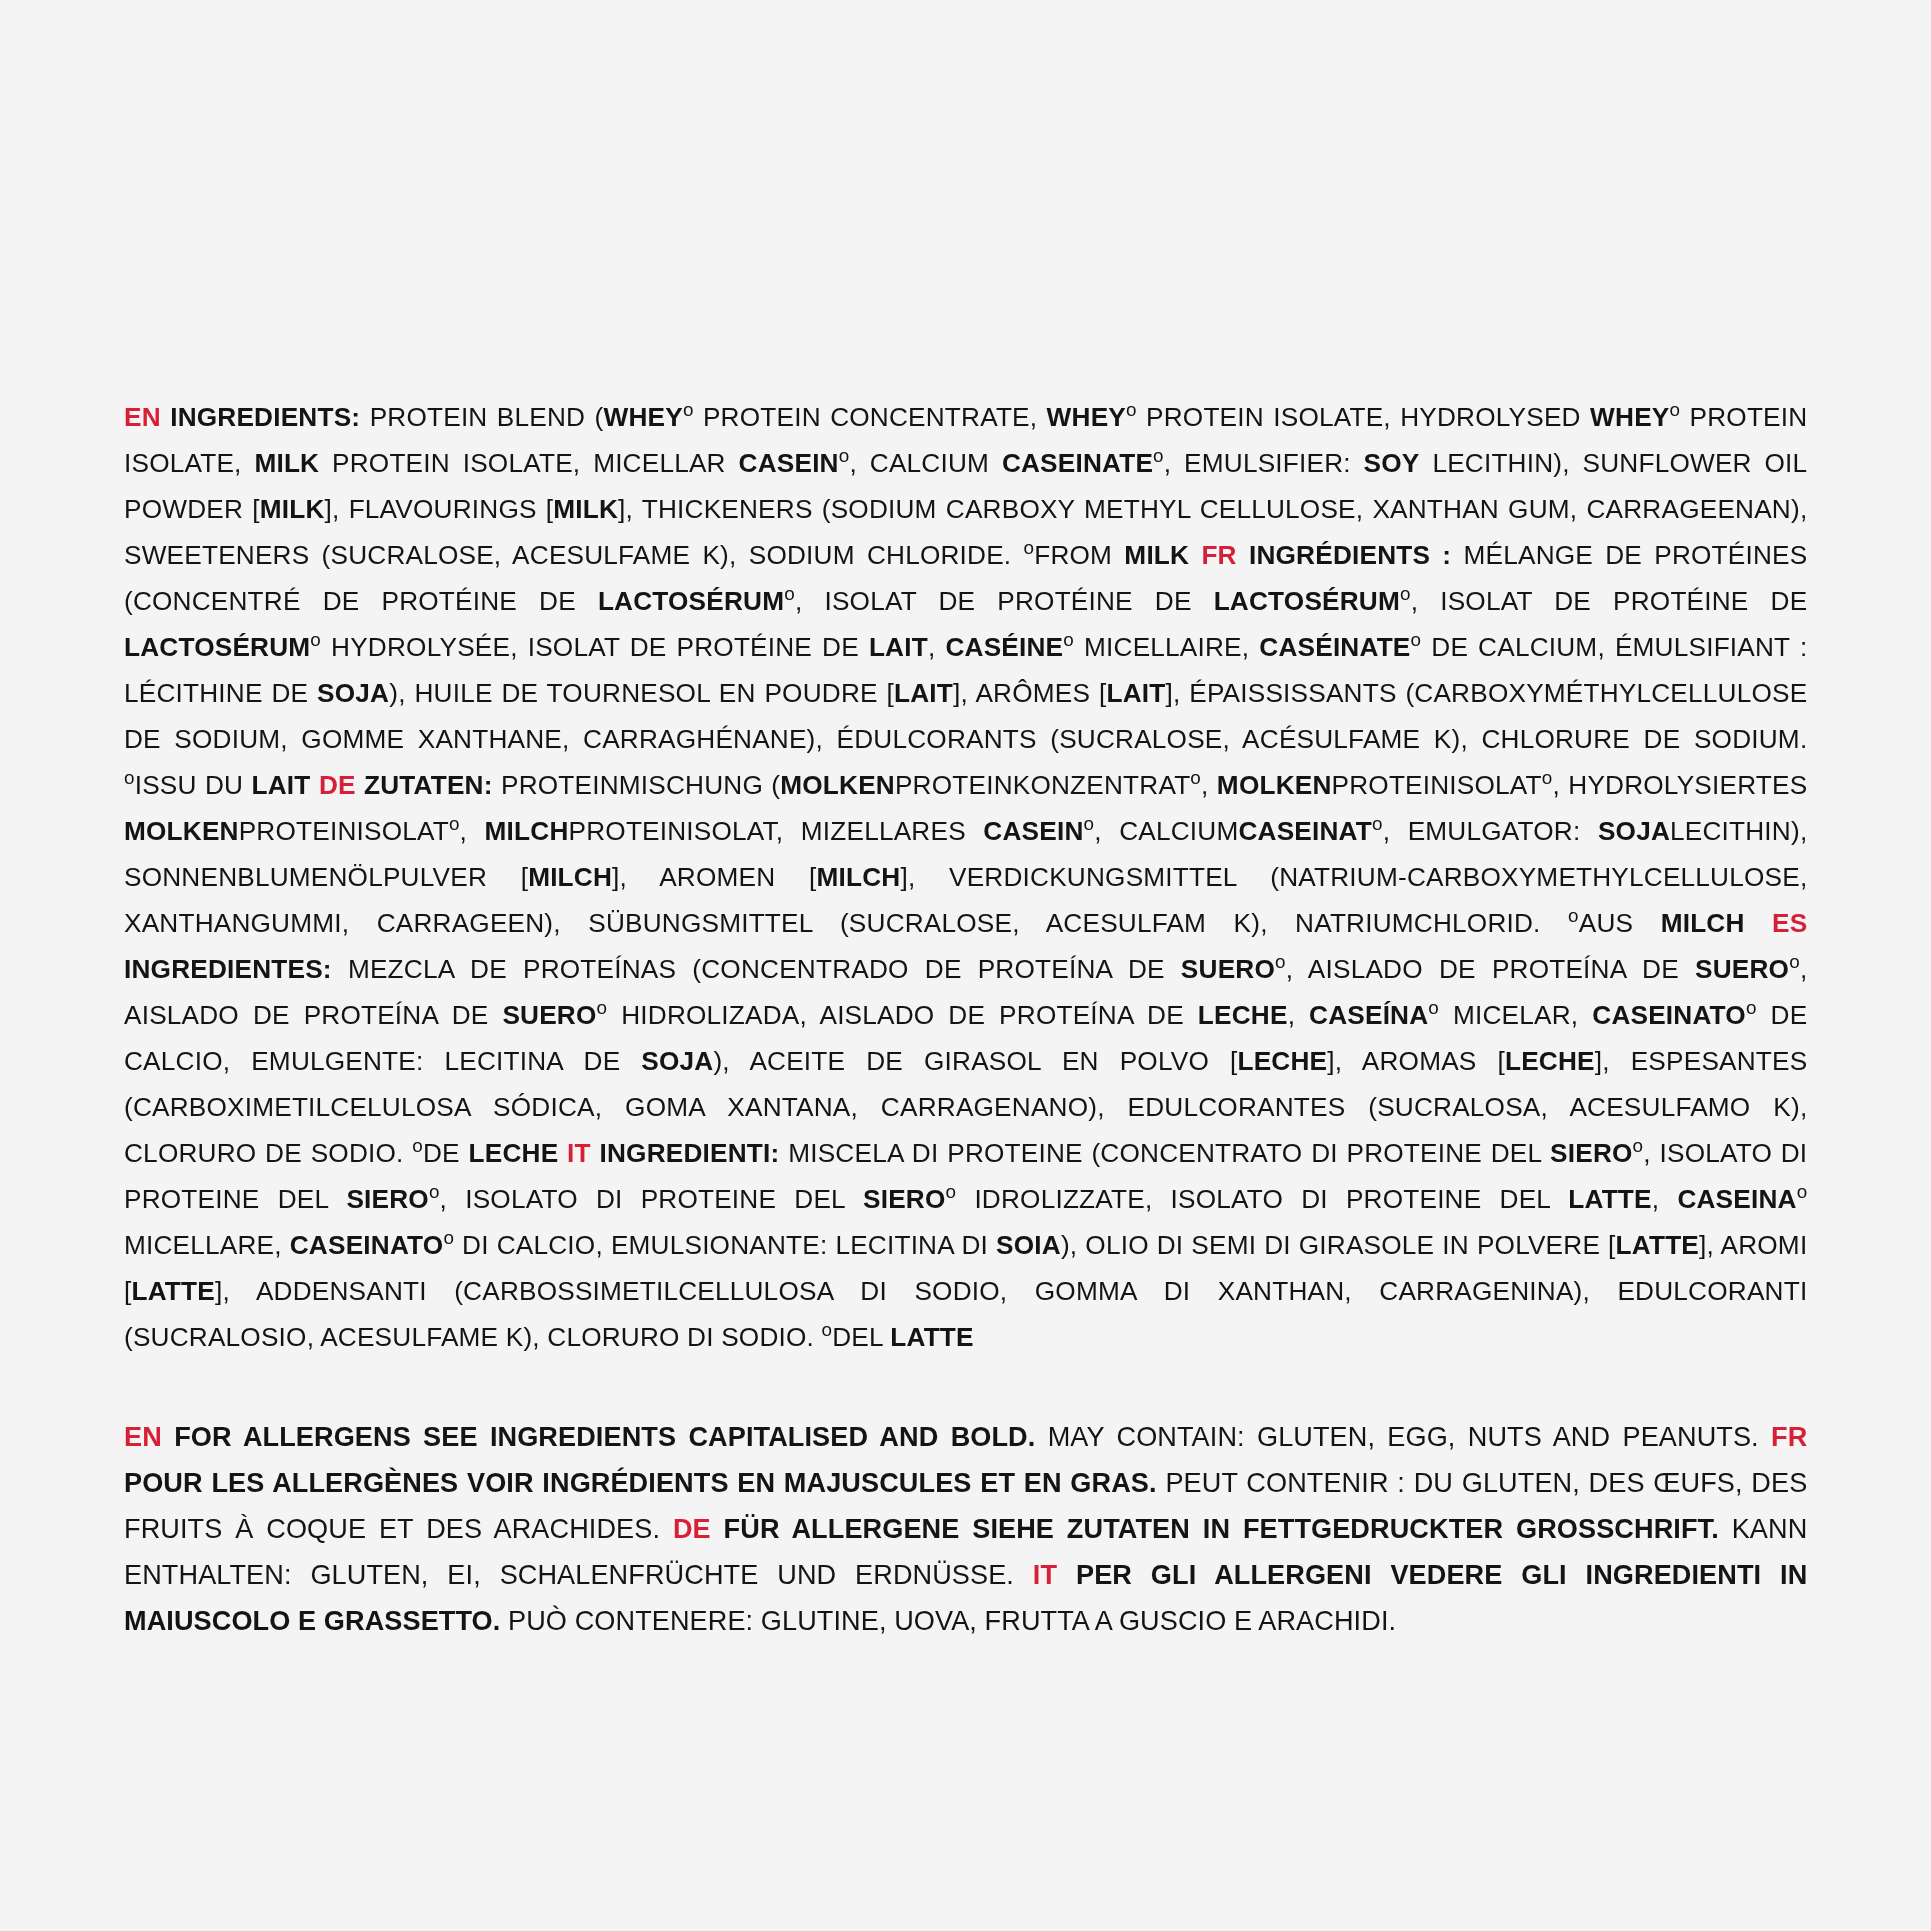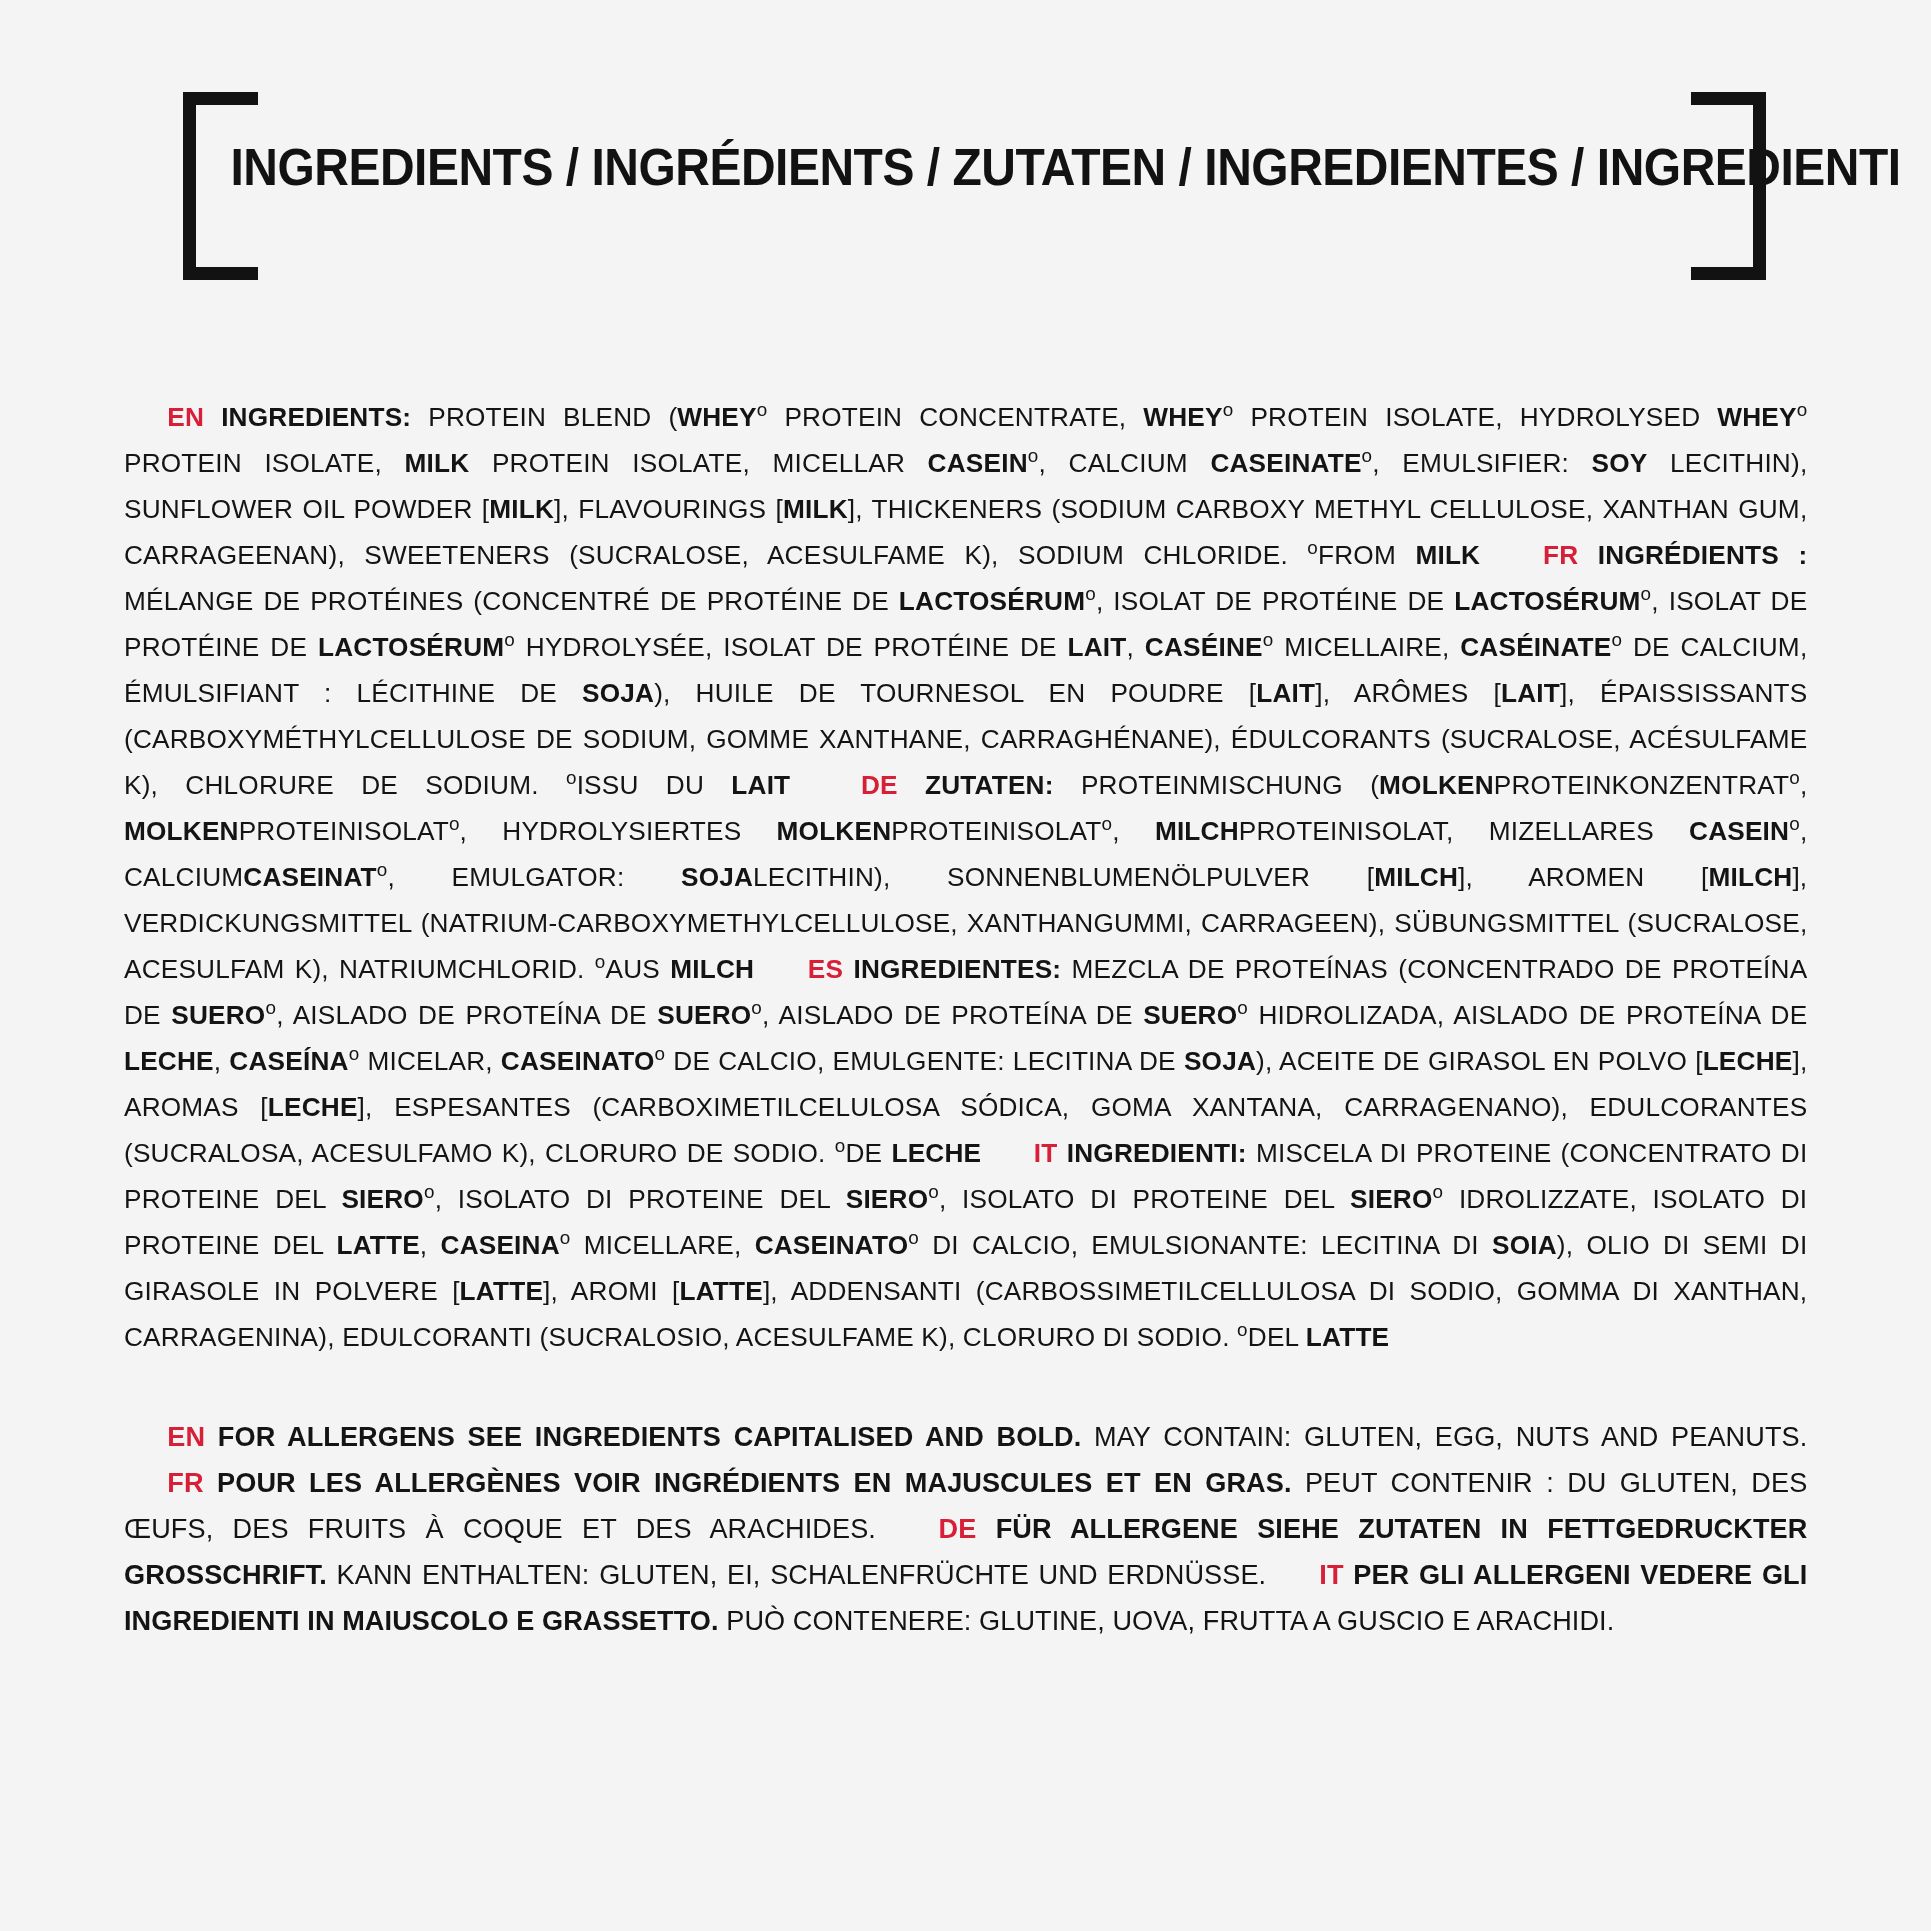--- a/index.html
+++ b/index.html
@@ -102,21 +102,20 @@
   }
 
   
   .para span, .para b, .para i {
     font-family: "Liberation Sans", sans-serif;
   }
 
   .lang {
     color: #d81f38;
     font-weight: bold;
-    margin-left: 44px;
   }
 
   .lbl {
     font-weight: bold;
   }
 
   .alg {
     font-weight: bold;
   }
 
@@ -128,27 +127,20 @@
 
   .allergens .normal {
     font-weight: normal;
   }
 </style>
 </head>
 <body>
 
 <div id="page">
 
-  <div class="header-wrap">
-    <span class="bracket tl"></span>
-    <span class="bracket tr"></span>
-    <span class="bracket bl"></span>
-    <span class="bracket br"></span>
-    <div class="header-title">INGREDIENTS / INGRÉDIENTS / ZUTATEN / INGREDIENTES / INGREDIENTI</div>
-  </div>
 
   <div class="content">
 
     <div class="para ingredients">
       <span class="lang">EN</span> <span class="lbl">INGREDIENTS:</span> <span>PROTEIN BLEND (<b>WHEY</b><span class="sup">o</span> PROTEIN CONCENTRATE, <b>WHEY</b><span class="sup">o</span> PROTEIN ISOLATE, HYDROLYSED <b>WHEY</b><span class="sup">o</span> PROTEIN ISOLATE, <b>MILK</b> PROTEIN ISOLATE, MICELLAR <b>CASEIN</b><span class="sup">o</span>, CALCIUM <b>CASEINATE</b><span class="sup">o</span>, EMULSIFIER: <b>SOY</b> LECITHIN), SUNFLOWER OIL POWDER [<b>MILK</b>], FLAVOURINGS [<b>MILK</b>], THICKENERS (SODIUM CARBOXY METHYL CELLULOSE, XANTHAN GUM, CARRAGEENAN), SWEETENERS (SUCRALOSE, ACESULFAME K), SODIUM CHLORIDE. <span class="sup">o</span>FROM <b>MILK</b></span> <span class="lang">FR</span> <span class="lbl">INGRÉDIENTS :</span> <span>MÉLANGE DE PROTÉINES (CONCENTRÉ DE PROTÉINE DE <b>LACTOSÉRUM</b><span class="sup">o</span>, ISOLAT DE PROTÉINE DE <b>LACTOSÉRUM</b><span class="sup">o</span>, ISOLAT DE PROTÉINE DE <b>LACTOSÉRUM</b><span class="sup">o</span> HYDROLYSÉE, ISOLAT DE PROTÉINE DE <b>LAIT</b>, <b>CASÉINE</b><span class="sup">o</span> MICELLAIRE, <b>CASÉINATE</b><span class="sup">o</span> DE CALCIUM, ÉMULSIFIANT : LÉCITHINE DE <b>SOJA</b>), HUILE DE TOURNESOL EN POUDRE [<b>LAIT</b>], ARÔMES [<b>LAIT</b>], ÉPAISSISSANTS (CARBOXYMÉTHYLCELLULOSE DE SODIUM, GOMME XANTHANE, CARRAGHÉNANE), ÉDULCORANTS (SUCRALOSE, ACÉSULFAME K), CHLORURE DE SODIUM. <span class="sup">o</span>ISSU DU <b>LAIT</b></span> <span class="lang">DE</span> <span class="lbl">ZUTATEN:</span> <span>PROTEINMISCHUNG (<b>MOLKEN</b>PROTEINKONZENTRAT<span class="sup">o</span>, <b>MOLKEN</b>PROTEINISOLAT<span class="sup">o</span>, HYDROLYSIERTES <b>MOLKEN</b>PROTEINISOLAT<span class="sup">o</span>, <b>MILCH</b>PROTEINISOLAT, MIZELLARES <b>CASEIN</b><span class="sup">o</span>, CALCIUM<b>CASEINAT</b><span class="sup">o</span>, EMULGATOR: <b>SOJA</b>LECITHIN), SONNENBLUMENÖLPULVER [<b>MILCH</b>], AROMEN [<b>MILCH</b>], VERDICKUNGSMITTEL (NATRIUM-CARBOXYMETHYLCELLULOSE, XANTHANGUMMI, CARRAGEEN), SÜBUNGSMITTEL (SUCRALOSE, ACESULFAM K), NATRIUMCHLORID. <span class="sup">o</span>AUS <b>MILCH</b></span> <span class="lang">ES</span> <span class="lbl">INGREDIENTES:</span> <span>MEZCLA DE PROTEÍNAS (CONCENTRADO DE PROTEÍNA DE <b>SUERO</b><span class="sup">o</span>, AISLADO DE PROTEÍNA DE <b>SUERO</b><span class="sup">o</span>, AISLADO DE PROTEÍNA DE <b>SUERO</b><span class="sup">o</span> HIDROLIZADA, AISLADO DE PROTEÍNA DE <b>LECHE</b>, <b>CASEÍNA</b><span class="sup">o</span> MICELAR, <b>CASEINATO</b><span class="sup">o</span> DE CALCIO, EMULGENTE: LECITINA DE <b>SOJA</b>), ACEITE DE GIRASOL EN POLVO [<b>LECHE</b>], AROMAS [<b>LECHE</b>], ESPESANTES (CARBOXIMETILCELULOSA SÓDICA, GOMA XANTANA, CARRAGENANO), EDULCORANTES (SUCRALOSA, ACESULFAMO K), CLORURO DE SODIO. <span class="sup">o</span>DE <b>LECHE</b></span> <span class="lang">IT</span> <span class="lbl">INGREDIENTI:</span> <span>MISCELA DI PROTEINE (CONCENTRATO DI PROTEINE DEL <b>SIERO</b><span class="sup">o</span>, ISOLATO DI PROTEINE DEL <b>SIERO</b><span class="sup">o</span>, ISOLATO DI PROTEINE DEL <b>SIERO</b><span class="sup">o</span> IDROLIZZATE, ISOLATO DI PROTEINE DEL <b>LATTE</b>, <b>CASEINA</b><span class="sup">o</span> MICELLARE, <b>CASEINATO</b><span class="sup">o</span> DI CALCIO, EMULSIONANTE: LECITINA DI <b>SOIA</b>), OLIO DI SEMI DI GIRASOLE IN POLVERE [<b>LATTE</b>], AROMI [<b>LATTE</b>], ADDENSANTI (CARBOSSIMETILCELLULOSA DI SODIO, GOMMA DI XANTHAN, CARRAGENINA), EDULCORANTI (SUCRALOSIO, ACESULFAME K), CLORURO DI SODIO. <span class="sup">o</span>DEL <b>LATTE</b></span>
     </div>
 
     <div class="para allergens">
       <span class="lang">EN</span> <span class="alg">FOR ALLERGENS SEE INGREDIENTS CAPITALISED AND BOLD.</span> <span class="normal">MAY CONTAIN: GLUTEN, EGG, NUTS AND PEANUTS.</span> <span class="lang">FR</span> <span class="alg">POUR LES ALLERGÈNES VOIR INGRÉDIENTS EN MAJUSCULES ET EN GRAS.</span> <span class="normal">PEUT CONTENIR : DU GLUTEN, DES ŒUFS, DES FRUITS À COQUE ET DES ARACHIDES.</span> <span class="lang">DE</span> <span class="alg">FÜR ALLERGENE SIEHE ZUTATEN IN FETTGEDRUCKTER GROSSCHRIFT.</span> <span class="normal">KANN ENTHALTEN: GLUTEN, EI, SCHALENFRÜCHTE UND ERDNÜSSE.</span> <span class="lang">IT</span> <span class="alg">PER GLI ALLERGENI VEDERE GLI INGREDIENTI IN MAIUSCOLO E GRASSETTO.</span> <span class="normal">PUÒ CONTENERE: GLUTINE, UOVA, FRUTTA A GUSCIO E ARACHIDI.</span>
     </div>

